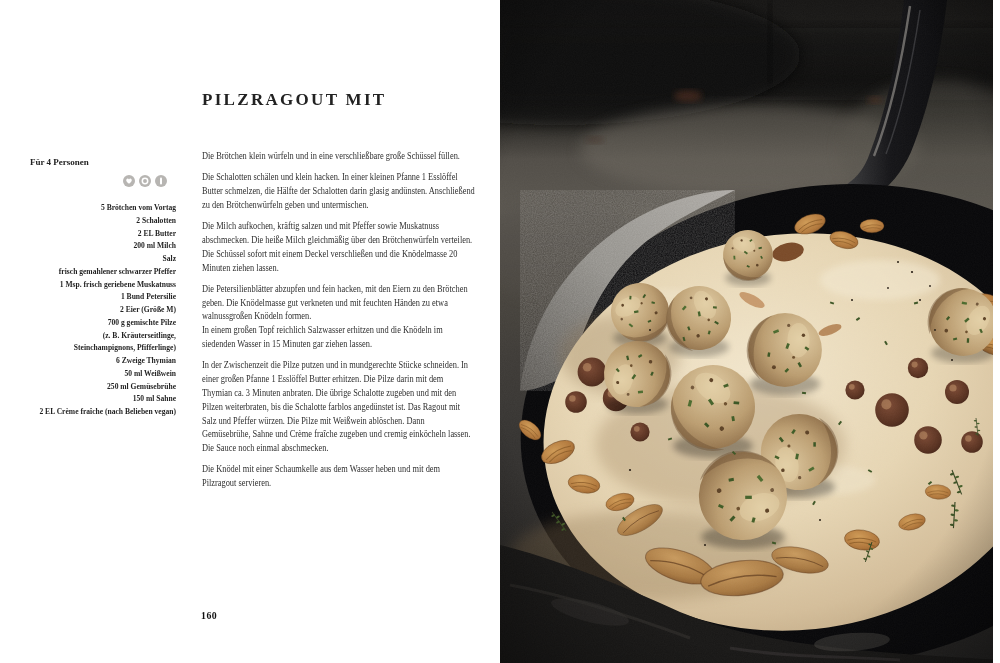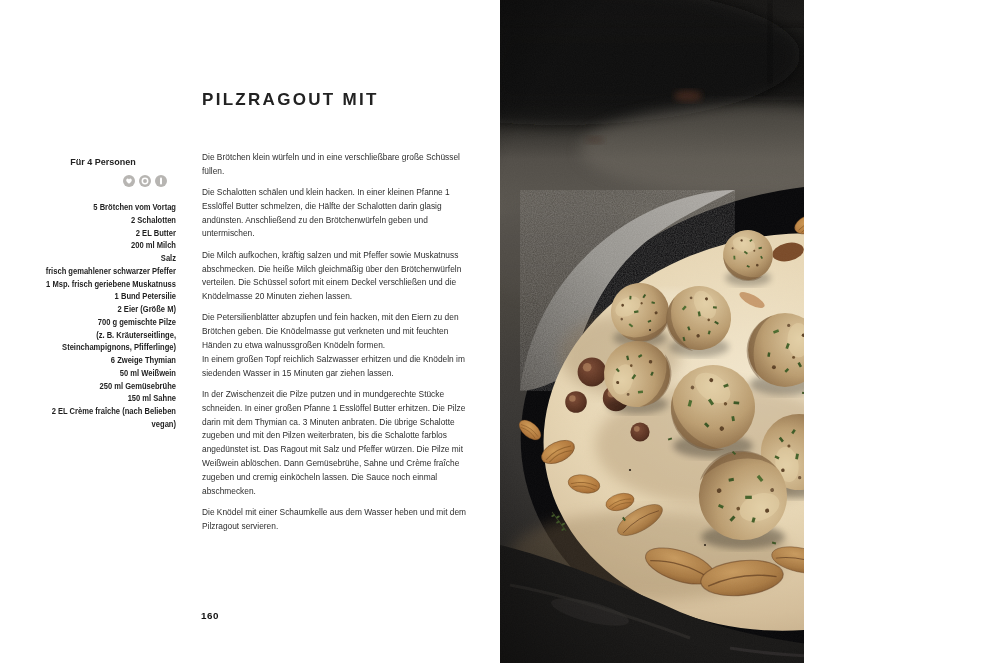--- a/index.html
+++ b/index.html
@@ -1,22 +1,22 @@
 <!DOCTYPE html>
 <html><head>
 <meta charset="utf-8">
 <style>
   html,body{margin:0;padding:0;background:#ffffff;}
-  .spread{position:relative;width:804px;height:663px;overflow:hidden;background:#f9a8d4;
-          font-family:Liberation Sans, sans-serif;}
+  .spread{position:relative;width:993px;height:663px;overflow:hidden;background:#f9a8d4;
+          font-family:Liberation Serif, serif;}
   .page-left{position:absolute;left:0;top:0;width:500px;height:663px;background:#ffffff;}
   .page-right{position:absolute;left:500px;top:0;width:500px;height:663px;background:#2a2927;}
   .title{position:absolute;left:202px;top:90px;font-size:17px;font-weight:700;
          letter-spacing:2.3px;line-height:19.5px;color:#222222;}
-  .serving{position:absolute;left:30px;top:157px;width:146px;text-align:center;
+  .serving{position:absolute;left:30px;top:157px;width:146px;text-align:left;
            font-size:9px;font-weight:700;color:#222222;}
   .badges{position:absolute;left:30px;top:175px;width:137px;display:flex;
           justify-content:flex-end;gap:4px;}
   .badge{width:12px;height:12px;display:block;}
   .ingredients{position:absolute;left:6px;top:201px;width:170px;text-align:right;
                font-size:8.8px;font-weight:700;line-height:12.75px;color:#1f1f1f;
                transform:scaleX(.86);transform-origin:100% 0;}
   .instructions{position:absolute;left:202px;top:150px;width:310px;
                 font-size:9.5px;line-height:13.8px;color:#2e2e2e;
                 transform:scaleX(.88);transform-origin:0 0;}

